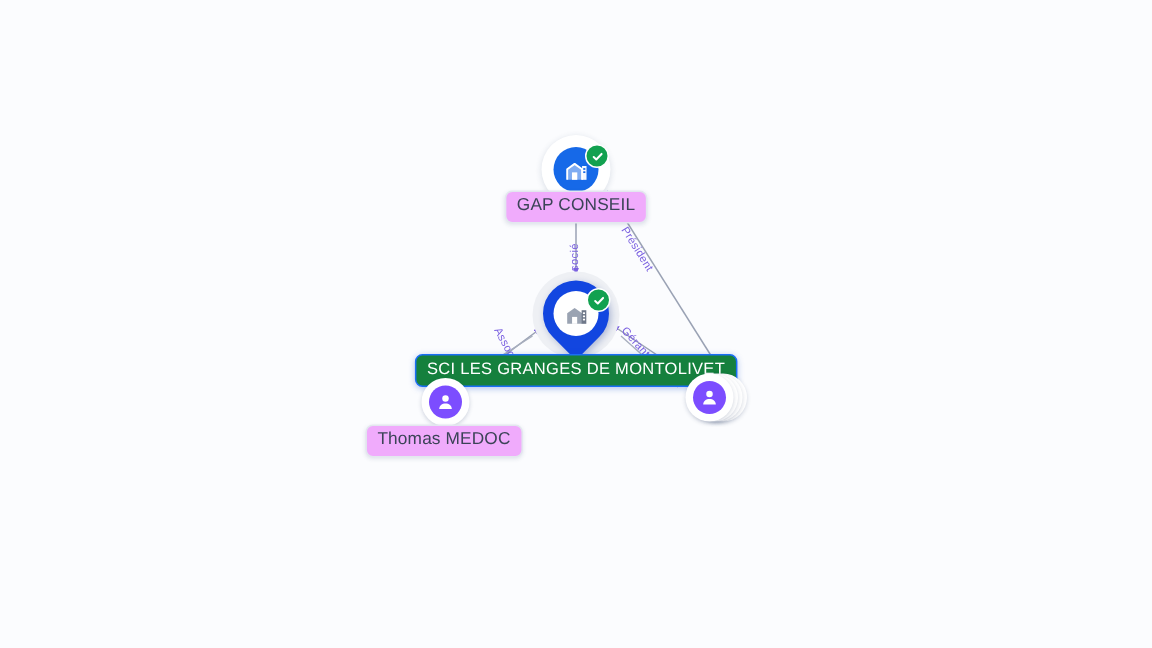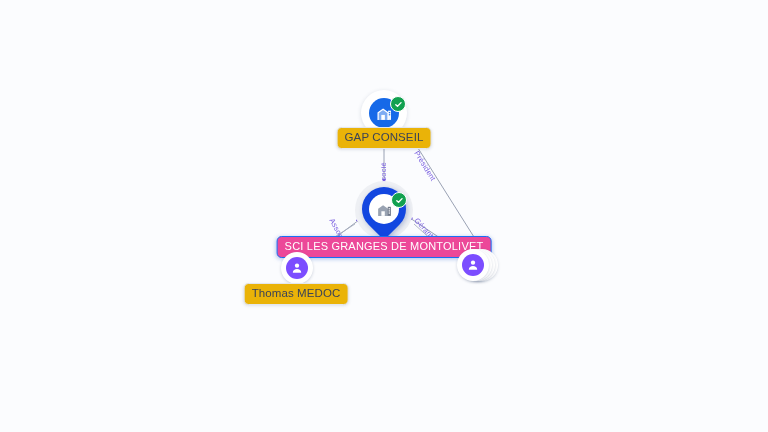--- a/index.html
+++ b/index.html
@@ -127,28 +127,28 @@
 
   
   .node-label {
     position: absolute;
     transform: translateX(-50%);
     white-space: nowrap;
     font-size: 11.5px;
     line-height: 15px;
     padding: 2px 7px 3px 7px;
     border-radius: 5px;
-    background: #eab308;
+    background: #f0abfc;
     color: #3b4357;
     border: 1px solid #e3e7ef;
     box-shadow: 0 1px 3px rgba(40,60,100,0.13);
     letter-spacing: 0.1px;
   }
   .node-label.selected {
-    background: #ec4899;
+    background: #15803d;
     color: #ffffff;
     border-color: #1a6ef5;
     font-size: 11px;
     letter-spacing: 0.2px;
     box-shadow: 0 1px 4px rgba(20,80,200,0.35);
   }
 
   
   .edge-label {
     position: absolute;

